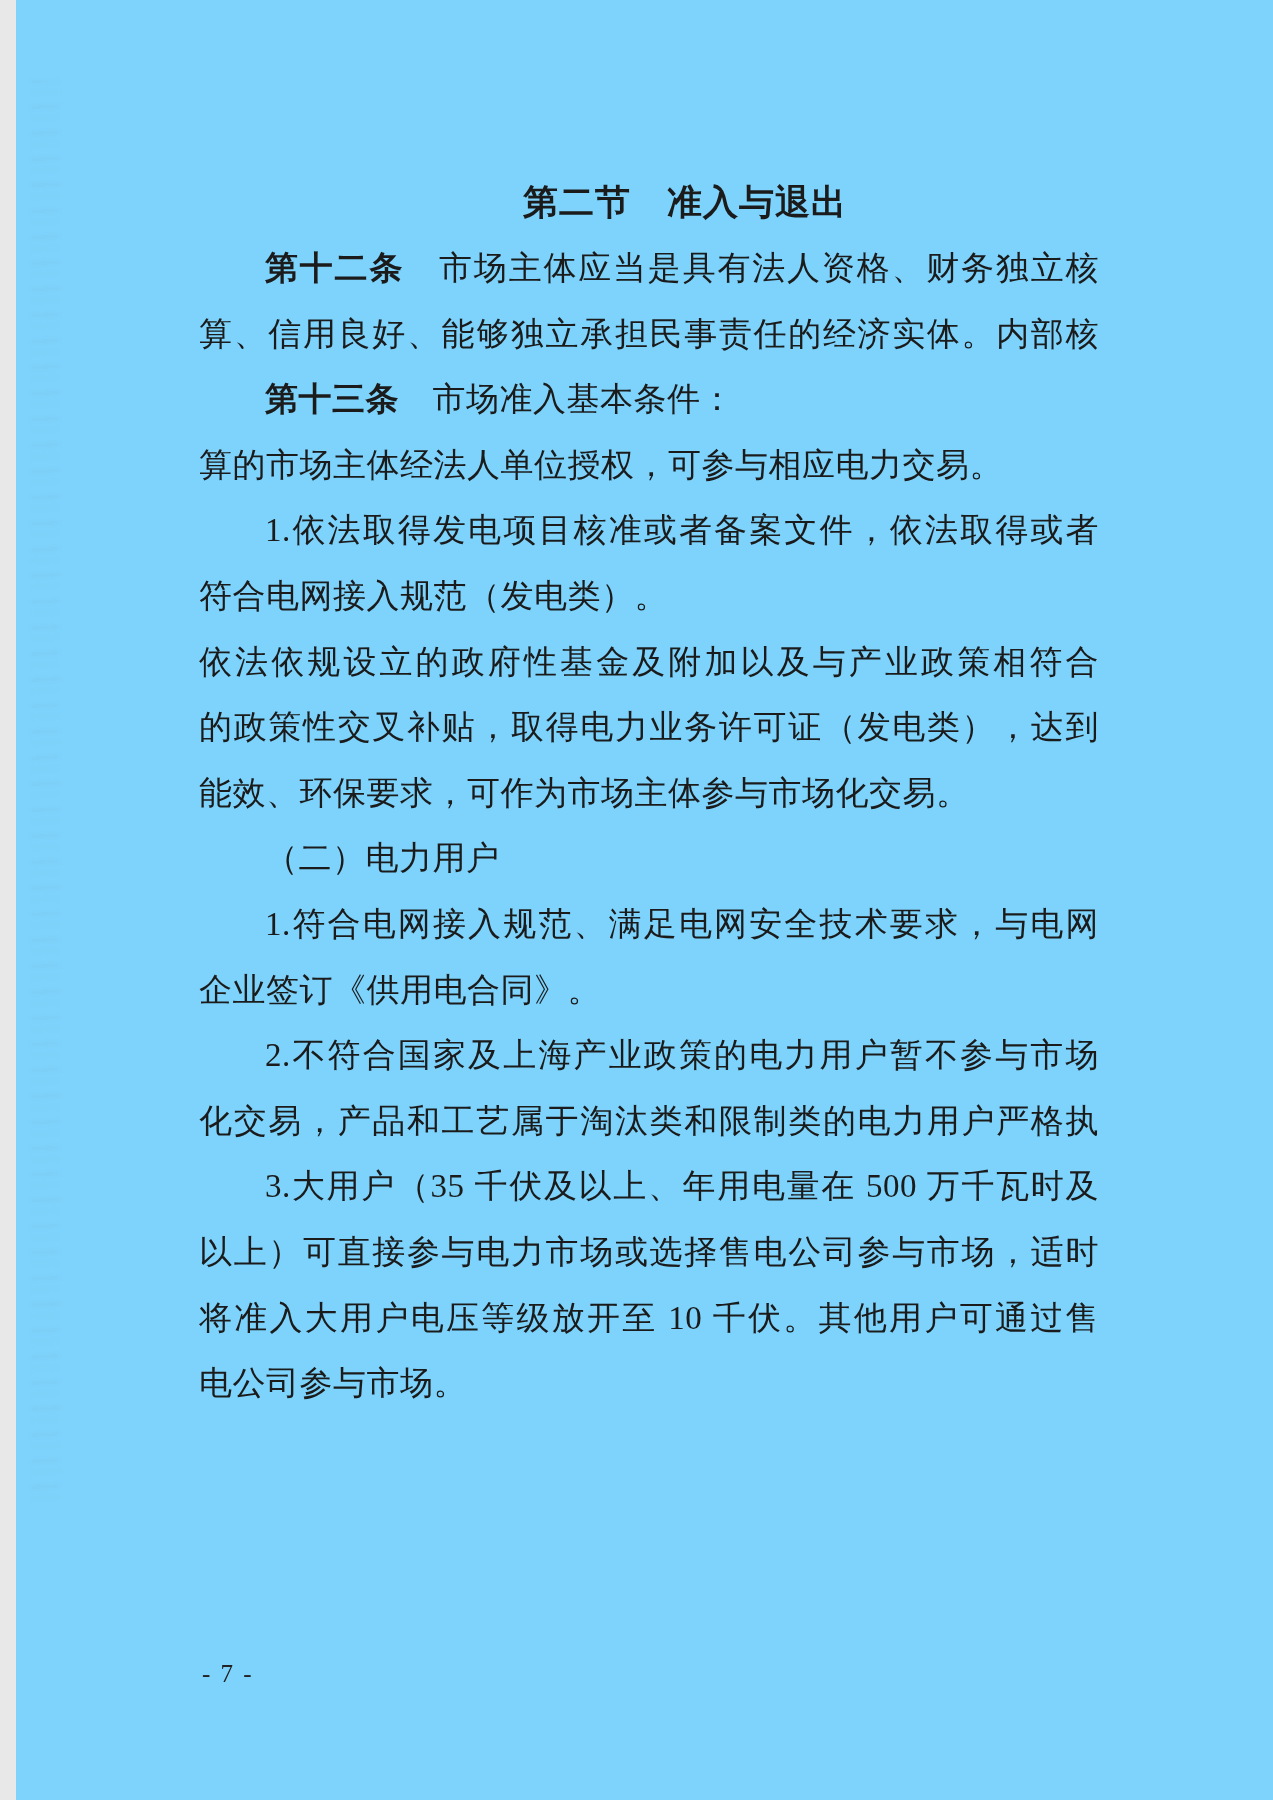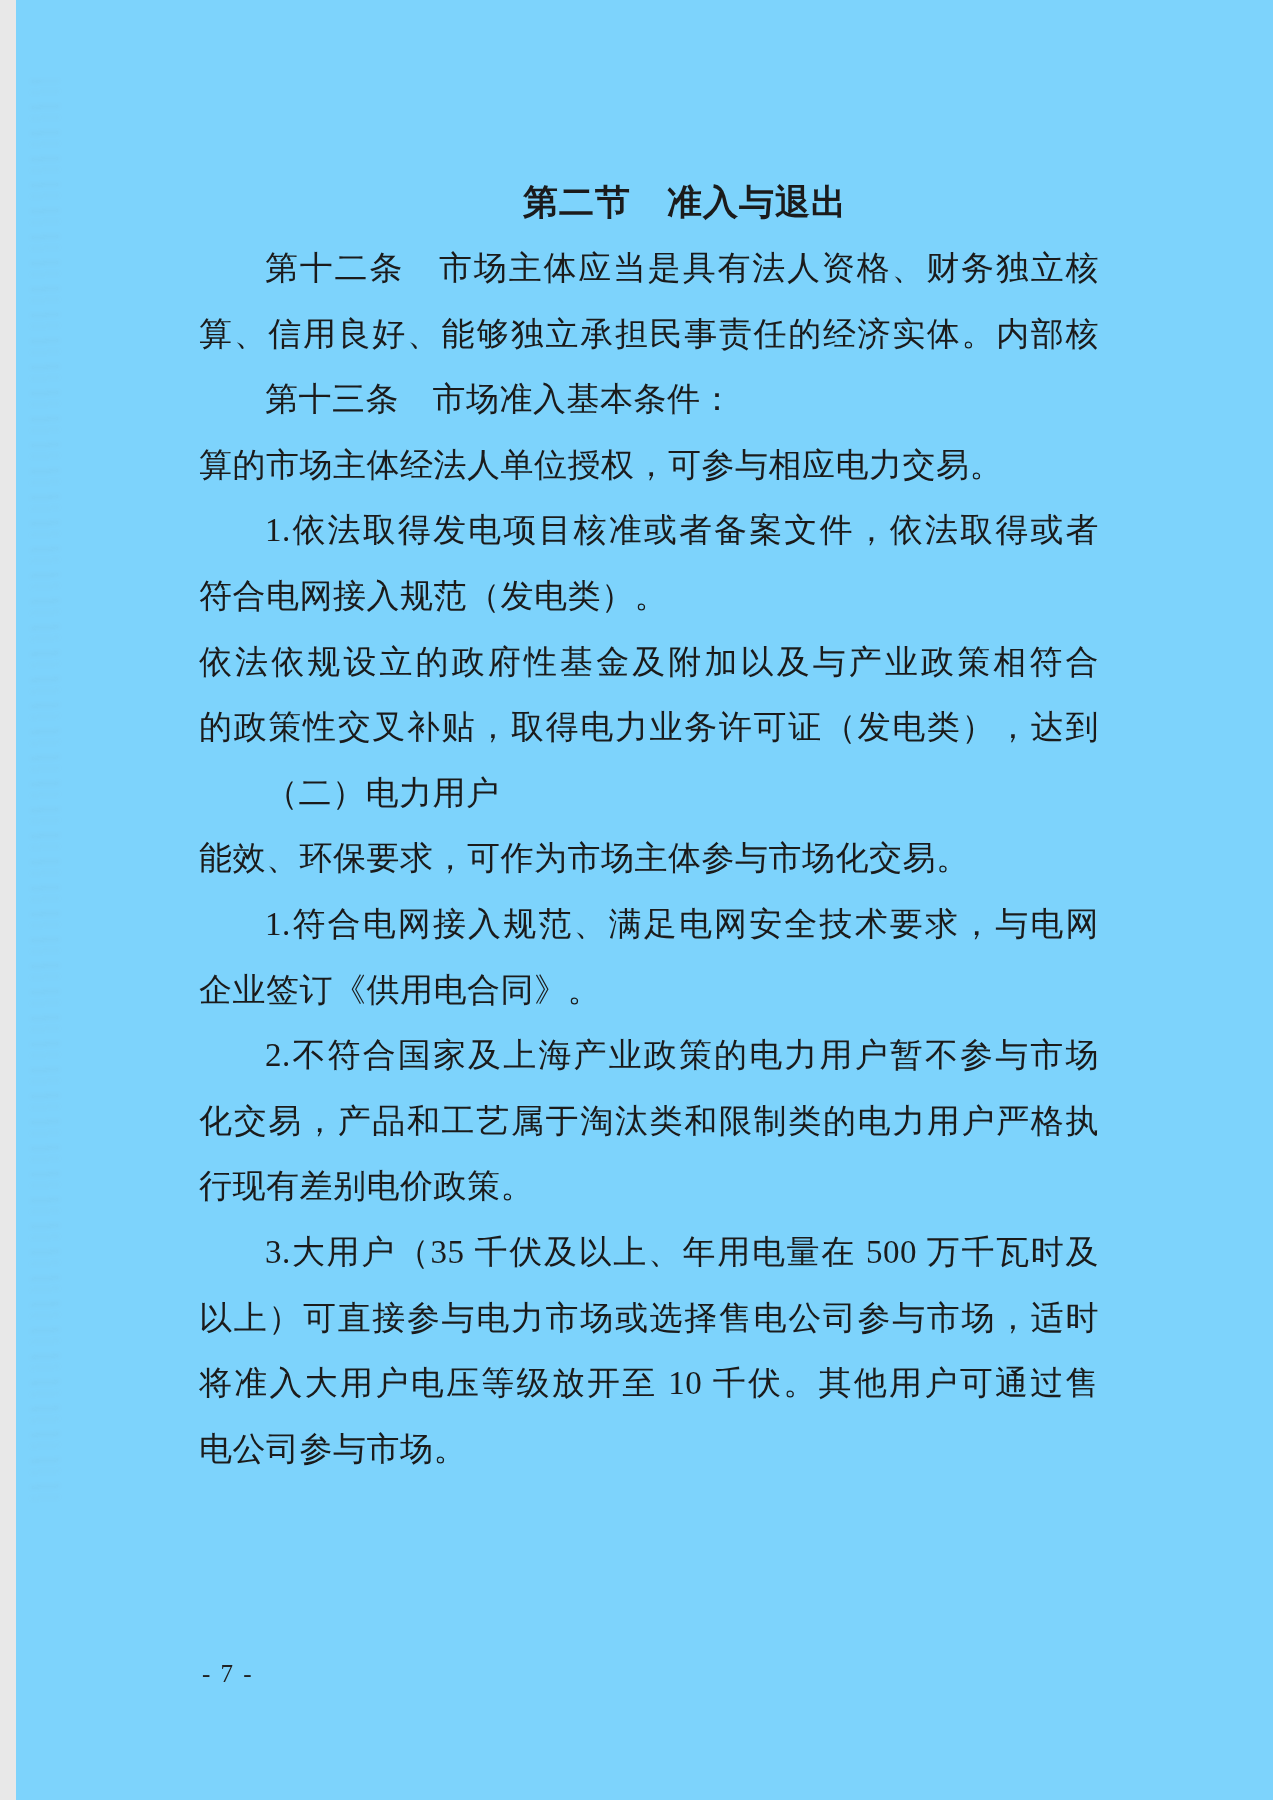--- a/index.html
+++ b/index.html
@@ -36,21 +36,21 @@
     letter-spacing:1px;
   }
   .line{
     height:65.6px;line-height:65.6px;
     font-size:33px;
     white-space:normal;
     letter-spacing:0.5px;
   }
   .line.indent{text-indent:66px;}
   .line.fill{text-align:justify;text-align-last:justify;}
-  .line b{font-weight:normal;}
+  .line b{font-weight:bold;}
   .page-number{
     position:absolute;left:186px;top:1660px;
     font-size:25px;letter-spacing:2px;color:#222;
     font-family:"Liberation Serif","DejaVu Serif",serif;
   }
 </style>
 </head>
 <body>
 
 <div class="page">
@@ -60,27 +60,26 @@
     <div class="title-line">第二节　准入与退出</div>
     <div>
         <div class="line indent fill"><b>第十二条</b>　市场主体应当是具有法人资格、财务独立核</div>
         <div class="line fill">算、信用良好、能够独立承担民事责任的经济实体。内部核</div>
         <div class="line indent"><b>第十三条</b>　市场准入基本条件：</div>
         <div class="line">算的市场主体经法人单位授权，可参与相应电力交易。</div>
         <div class="line indent fill">1.依法取得发电项目核准或者备案文件，依法取得或者</div>
         <div class="line">符合电网接入规范（发电类）。</div>
         <div class="line fill">依法依规设立的政府性基金及附加以及与产业政策相符合</div>
         <div class="line fill">的政策性交叉补贴，取得电力业务许可证（发电类），达到</div>
+        <div class="line">能效、环保要求，可作为市场主体参与市场化交易。</div>
         <div class="line indent">（二）电力用户</div>
-        <div class="line">能效、环保要求，可作为市场主体参与市场化交易。</div>
         <div class="line indent fill">1.符合电网接入规范、满足电网安全技术要求，与电网</div>
         <div class="line">企业签订《供用电合同》。</div>
         <div class="line indent fill">2.不符合国家及上海产业政策的电力用户暂不参与市场</div>
         <div class="line fill">化交易，产品和工艺属于淘汰类和限制类的电力用户严格执</div>
-        <div class="line">行现有差别电价政策。</div>
         <div class="line indent fill">3.大用户（35 千伏及以上、年用电量在 500 万千瓦时及</div>
         <div class="line fill">以上）可直接参与电力市场或选择售电公司参与市场，适时</div>
         <div class="line fill">将准入大用户电压等级放开至 10 千伏。其他用户可通过售</div>
         <div class="line">电公司参与市场。</div>
       </div>
   </div>
 
   <div class="page-number">- 7 -</div>
 </div>
 

